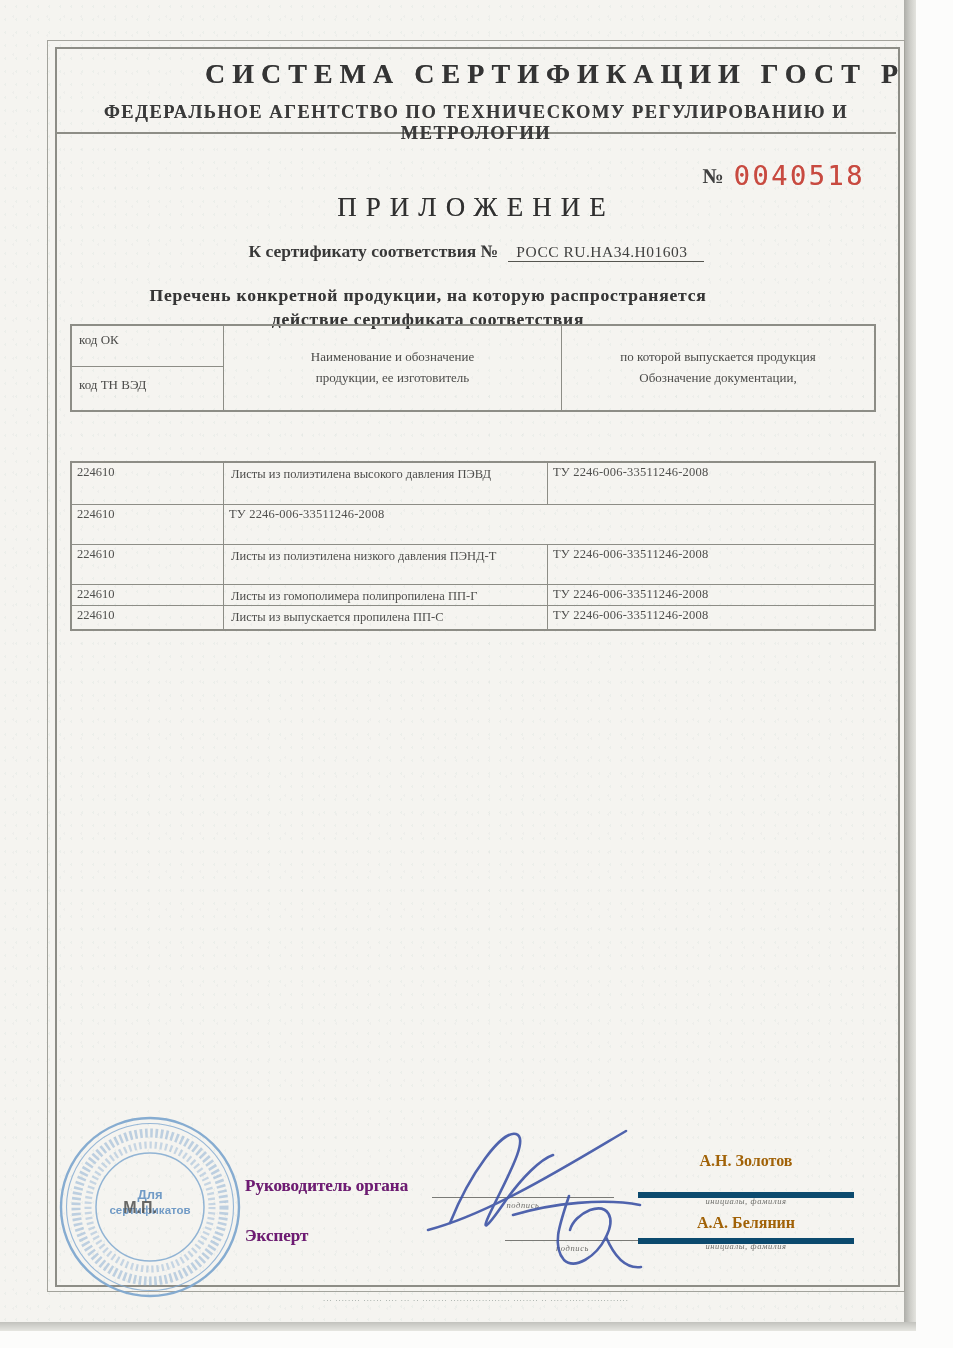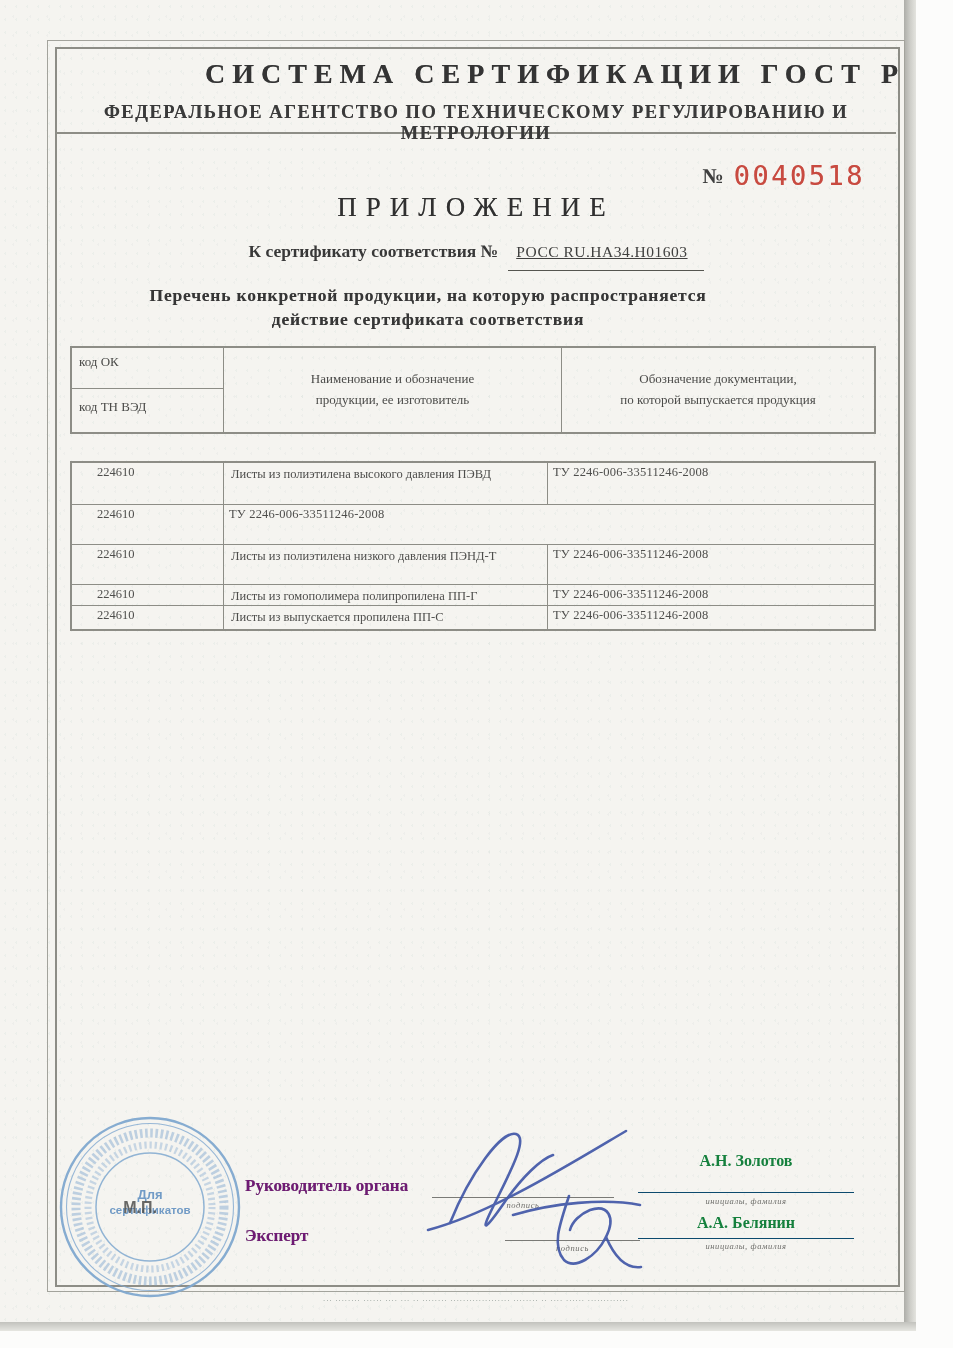--- a/index.html
+++ b/index.html
@@ -47,59 +47,59 @@
   .docnum .no-digits{font-family:"DejaVu Sans Mono",monospace;font-size:27px;
     color:#c84a40;letter-spacing:2.5px;margin-left:10px;text-shadow:0 0 0.5px rgba(200,74,64,.6);}
 
   .appendix-title{position:absolute;left:47px;top:192px;width:858px;text-align:center;
     font-size:27px;font-weight:normal;letter-spacing:9px;color:#303030;
     text-shadow:0 0 0.6px rgba(40,40,40,.55);}
 
   .cert-line{position:absolute;left:47px;top:241px;width:858px;text-align:center;white-space:nowrap;}
   .cert-line .lbl{font-size:17.5px;font-weight:bold;color:#383838;}
   .cert-line .val{font-size:15.5px;color:#40403f;letter-spacing:.5px;
-    border-bottom:1.3px solid #55554f;padding:0 16px 10px 8px;margin-left:6px;text-decoration:underline;}
+    border-bottom:1.3px solid #55554f;padding:0 16px 1px 8px;margin-left:6px;}
 
   .subtitle{position:absolute;left:47px;top:284px;width:762px;text-align:center;
     font-size:17.5px;font-weight:bold;letter-spacing:.8px;color:#363636;line-height:1.35;
     text-shadow:0 0 0.4px rgba(40,40,40,.45);}
 
   
   .tbl{position:absolute;left:70px;width:806px;border:2px solid #8d8d86;box-sizing:border-box;
     font-size:13px;color:#4a4a48;}
-  .tbl-header{top:346px;height:88px;display:grid;grid-template-columns:152px 338px auto;}
+  .tbl-header{top:324px;height:88px;display:grid;grid-template-columns:152px 338px auto;}
   .hdr-col1{border-right:1.6px solid #8d8d86;display:flex;flex-direction:column;}
   .hdr-col1 .c1a{flex:1 1 50%;border-bottom:1.6px solid #8d8d86;padding:6px 0 0 7px;}
   .hdr-col1 .c1b{flex:1 1 50%;padding:10px 0 0 7px;}
   .hdr-col2{border-right:1.6px solid #8d8d86;display:flex;flex-direction:column;
     justify-content:center;text-align:center;line-height:1.6;}
   .hdr-col3{display:flex;flex-direction:column;justify-content:center;text-align:center;line-height:1.6;}
 
   .tbl-data{top:461px;}
   .drow{display:grid;grid-template-columns:152px 324px auto;box-sizing:border-box;}
   .drow + .drow{border-top:1.6px solid #8d8d86;}
   .dcell{padding:2px 5px 0 5px;box-sizing:border-box;font-size:12.5px;color:#4e4e4c;overflow:hidden;}
-  .dcell.code{border-right:1.6px solid #8d8d86;margin-left:20px;}
+  .dcell.code{border-right:1.6px solid #8d8d86;}
   .dcell.prod{border-right:1.6px solid #8d8d86;line-height:1.55;padding-left:7px;}
   .dcell.doc{letter-spacing:.2px;}
   .h41{height:41px;} .h40{height:40px;} .h21{height:21px;} .h24{height:24px;}
 
   
   .sig-label{position:absolute;font-size:17px;font-weight:bold;color:#701a75;
     text-shadow:0 0 0.4px rgba(40,40,40,.45);}
   .lbl-head{left:245px;top:1176px;}
   .lbl-expert{left:245px;top:1226px;}
   .uline{position:absolute;border-bottom:1.2px solid #7a7a76;}
   .sline1{left:432px;top:1167px;width:182px;height:30px;}
   .sline2{left:505px;top:1212px;width:135px;height:28px;}
   .caption{position:absolute;font-size:8.5px;color:#6e6e6a;letter-spacing:.6px;text-align:center;font-style:italic;}
   .cap-sign1{left:432px;top:1200px;width:182px;}
   .cap-sign2{left:505px;top:1243px;width:135px;}
   .name-box{position:absolute;left:638px;width:216px;text-align:center;
-    font-size:16px;font-weight:600;color:#15803d;border-bottom:1px solid #0c4a6e;}
+    font-size:16px;font-weight:600;color:#a16207;border-bottom:6px solid #0c4a6e;}
   .name1{top:1152px;height:40px;}
   .name2{top:1214px;height:24px;}
   .cap-name1{left:638px;top:1196px;width:216px;}
   .cap-name2{left:638px;top:1241px;width:216px;}
 
   .sig-svg{position:absolute;left:420px;top:1118px;width:250px;height:160px;}
   .stamp-svg{position:absolute;left:52px;top:1110px;width:196px;height:194px;}
   .stamp-text{font-family:"Liberation Sans","DejaVu Sans",sans-serif;}
 
   .fine-print{position:absolute;left:226px;top:1297px;width:500px;text-align:center;
@@ -142,22 +142,22 @@
   <div class="tbl tbl-header">
     <div class="hdr-col1">
       <div class="c1a">код ОК</div>
       <div class="c1b">код ТН ВЭД</div>
     </div>
     <div class="hdr-col2">
       <div>Наименование и обозначение</div>
       <div>продукции, ее изготовитель</div>
     </div>
     <div class="hdr-col3">
+      <div>по которой выпускается продукция</div>
       <div>Обозначение документации,</div>
-      <div>по которой выпускается продукция</div>
     </div>
   </div>
 
   <div class="tbl tbl-data">
     <div class="drow h41">
       <div class="dcell code">224610</div>
       <div class="dcell prod">Листы из полиэтилена высокого давления ПЭВД</div>
       <div class="dcell doc">ТУ 2246-006-33511246-2008</div>
     </div>
     <div class="drow h40">

